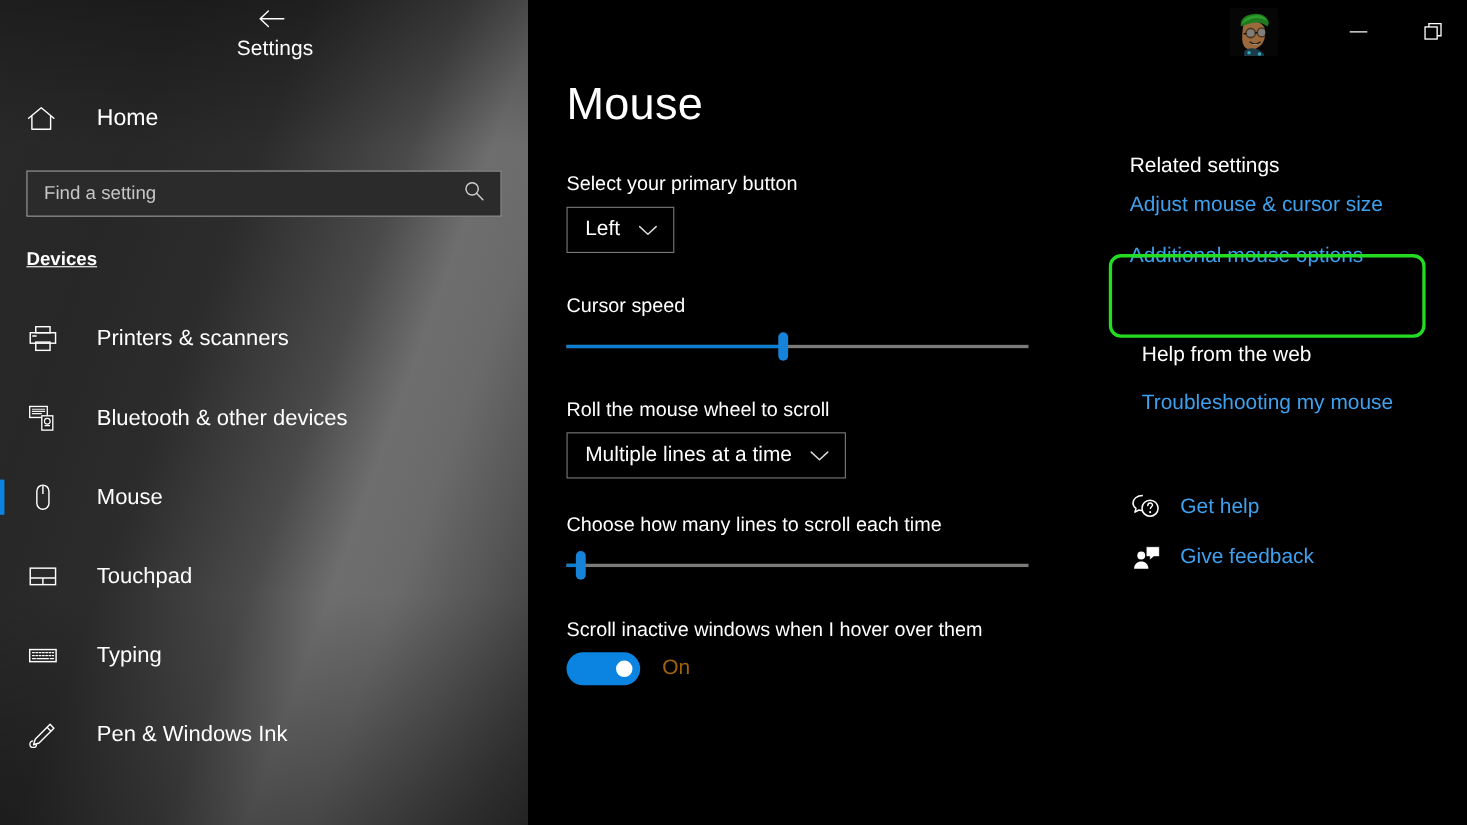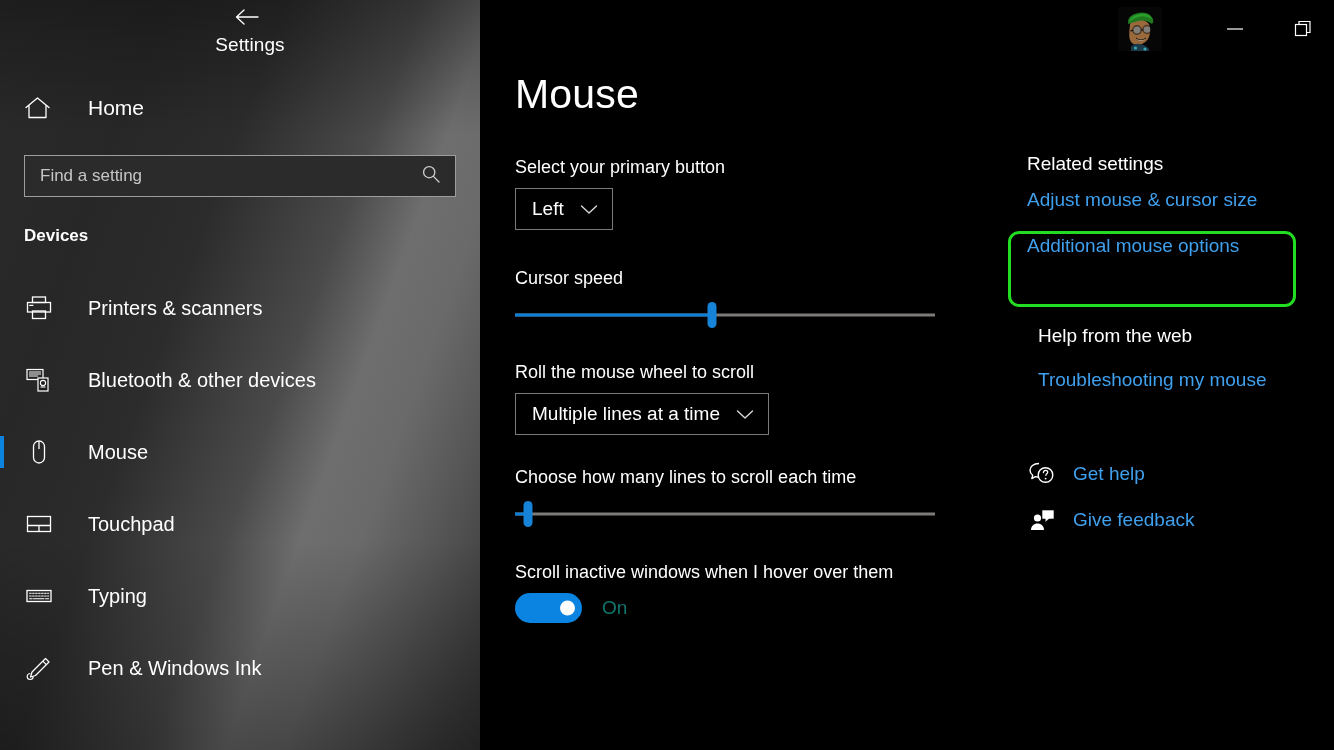--- a/index.html
+++ b/index.html
@@ -95,20 +95,21 @@
     position: absolute; right: 14px; top: 50%;
     transform: translateY(-50%);
     pointer-events: none;
   }
 
   .group-head {
     margin: 29px 0 0 24px;
     font-size: 17px;
     font-weight: bold;
     color: #ffffff;
+    text-decoration: underline;
   }
 
   .nav-list { margin-top: 26px; }
   .nav-item {
     position: relative;
     height: 72px;
     display: flex; align-items: center;
     padding-left: 24px;
     cursor: pointer;
   }
@@ -225,25 +226,25 @@
     background: #0a84e0;
     cursor: pointer;
   }
   .toggle .knob {
     position: absolute; top: 50%; right: 7px;
     transform: translateY(-50%);
     width: 15px; height: 15px;
     border-radius: 50%;
     background: #ffffff;
   }
-  .toggle-state { font-size: 19px; color: #0f766e; }
+  .toggle-state { font-size: 19px; color: #a16207; }
 
   
   .rail {
-    position: absolute; left: 547px; top: 153px;
+    position: absolute; left: 547px; top: 140px;
     width: 300px;
   }
   .rail-head {
     font-size: 19px; color: #ffffff;
     margin-bottom: 14px;
   }
   .rail-link {
     display: block;
     font-size: 19px;
     color: #3fa0ee;

